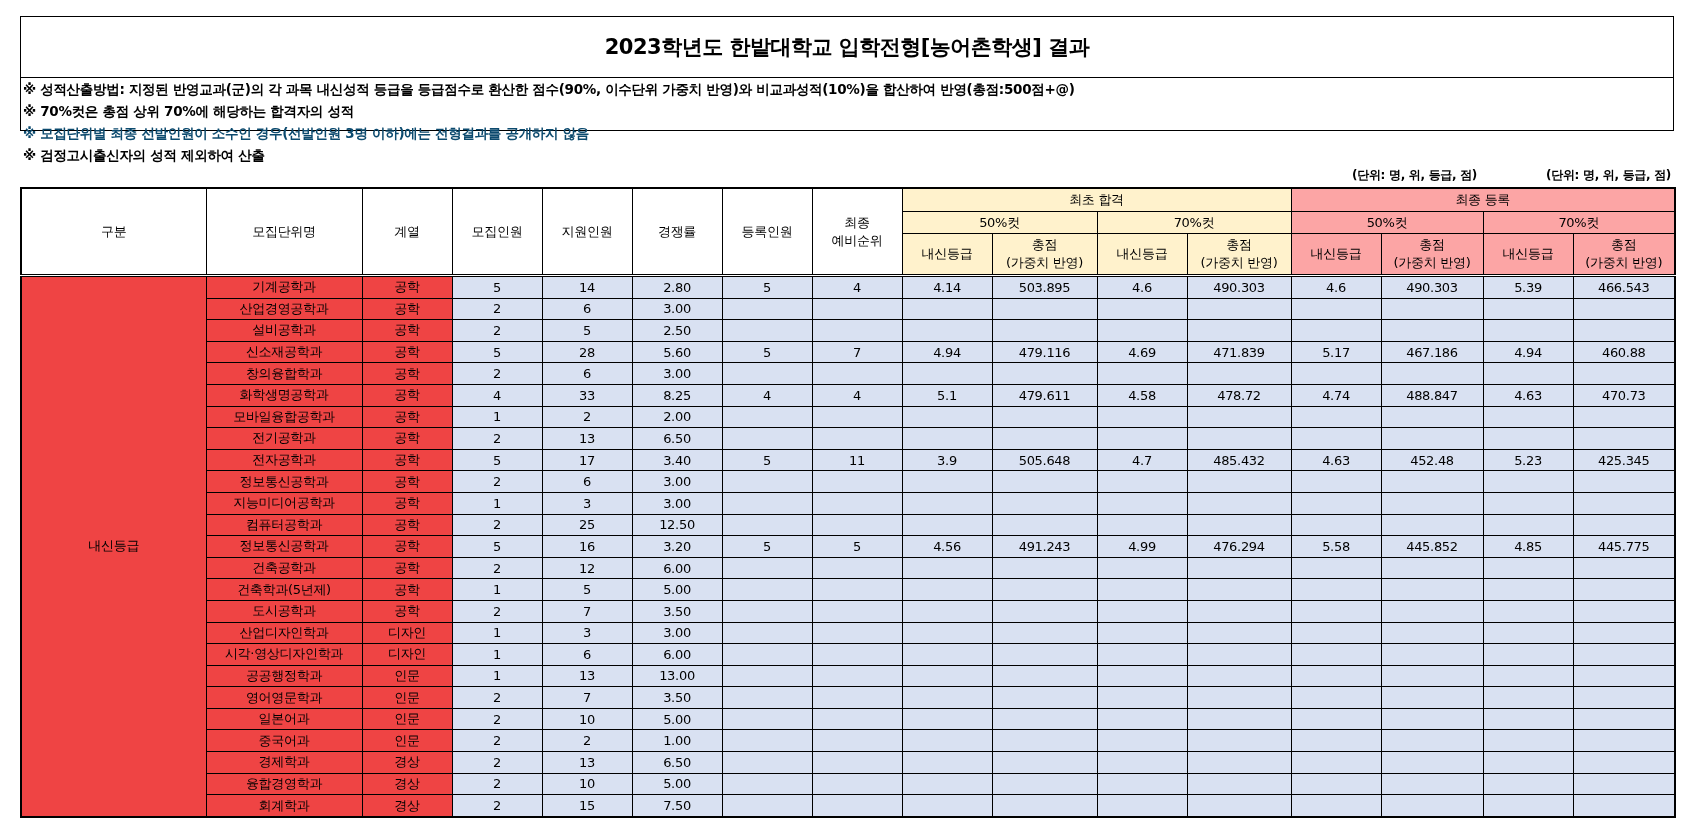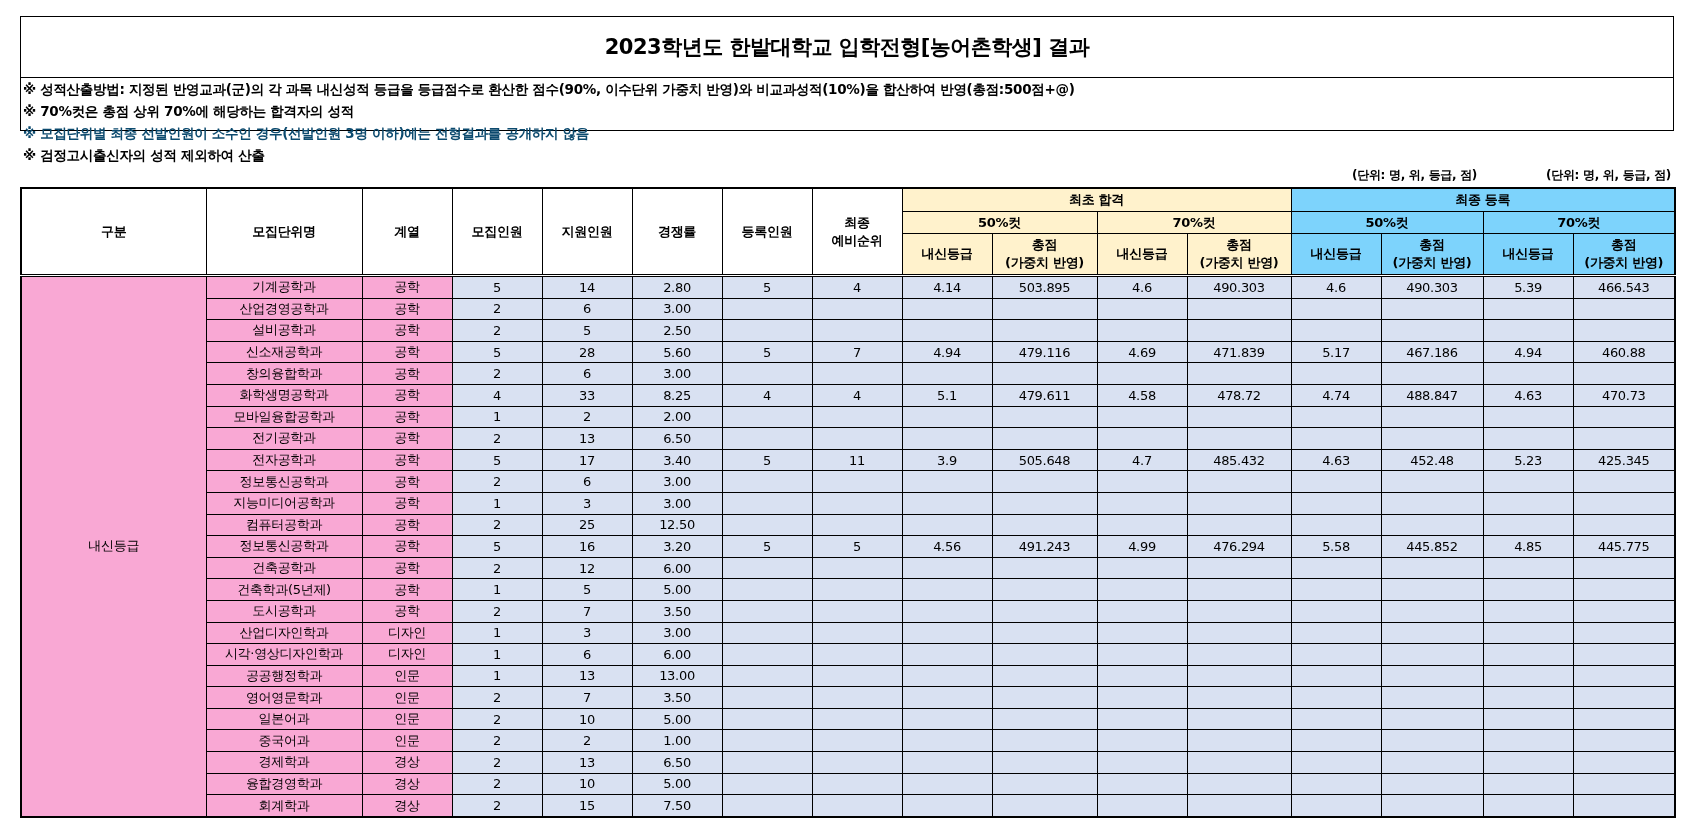--- a/index.html
+++ b/index.html
@@ -10,30 +10,30 @@
   .title { height:60px; border-bottom:1px solid #000; display:flex; align-items:center;
            justify-content:center; font-size:21px; font-weight:bold; letter-spacing:-0.5px; }
   .note { height:22px; line-height:22px; padding-left:2px; font-size:13.5px; font-weight:bold; letter-spacing:-0.3px; }
   .note.blue { color:#0c4a6e; }
   .units { position:absolute; top:167px; font-size:12px; font-weight:bold; letter-spacing:-0.3px; }
   table.grid { position:absolute; left:20px; top:187px; border-collapse:collapse; table-layout:fixed;
                font-size:13px; }
   table.grid td, table.grid th { border:1px solid #000; text-align:center; padding:0; overflow:hidden;
                white-space:nowrap; letter-spacing:-0.3px; }
   table.grid { border:2px solid #000; }
-  th { font-weight:bold; font-size:13px; }
+  th { font-weight:normal; font-size:13px; }
   th.plain { background:#fff; }
   th.yellow { background:#FFF2CC; }
-  th.green { background:#7dd3fc; }
+  th.green { background:#fca5a5; }
   tr.hrow1 th { height:22px; }
   tr.hrow2 th { height:21px; }
   tr.hrow3 th { height:40px; line-height:18px; }
   tbody tr td { height:20.6px; }
   tbody tr:first-child td { border-top:3px double #000; }
-  td.name, td.cat, td.group { background:#f9a8d4; }
+  td.name, td.cat, td.group { background:#ef4444; }
   td.num { background:#D9E1F2; }
   td.group { vertical-align:middle; }
 </style>
 </head>
 <body>
 
 <div class="header-box">
   <div class="title">2023학년도 한밭대학교 입학전형[농어촌학생] 결과</div>
   <div class="note">※ 성적산출방법: 지정된 반영교과(군)의 각 과목 내신성적 등급을 등급점수로 환산한 점수(90%, 이수단위 가중치 반영)와 비교과성적(10%)을 합산하여 반영(총점:500점+@)</div>
   <div class="note">※ 70%컷은 총점 상위 70%에 해당하는 합격자의 성적</div>

